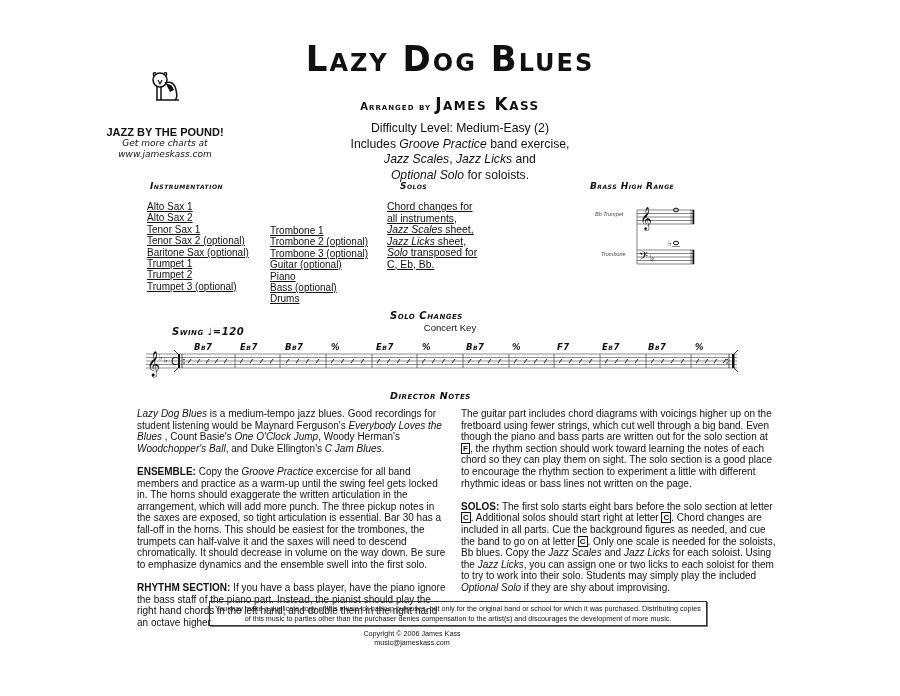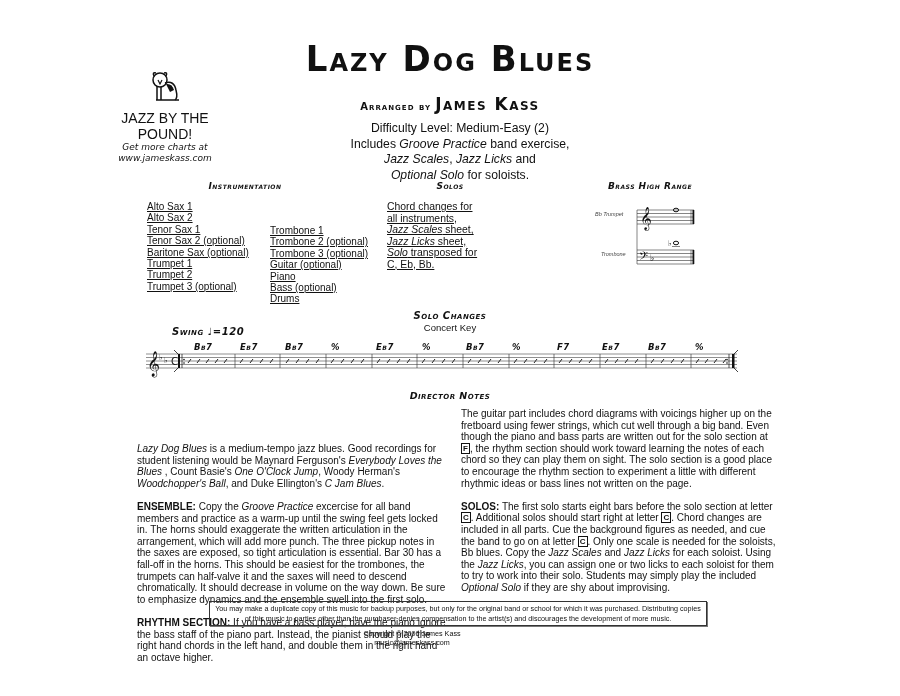--- a/index.html
+++ b/index.html
@@ -11,23 +11,23 @@
   .title { left: 0; width: 900px; top: 38px; text-align: center; font-size: 34px;
            font-family: "DejaVu Sans", sans-serif; font-weight: bold; font-variant: small-caps;
            letter-spacing: 2px; transform: scaleY(1.05); }
   .arranger { left: 0; width: 900px; top: 94px; text-align: center; font-size: 15px; }
   .arranger .by { font-size: 10px; font-weight: bold; font-family: "DejaVu Sans", sans-serif;
                   font-variant: small-caps; letter-spacing: 1px; }
   .arranger .name { font-size: 17px; font-weight: bold; font-family: "DejaVu Sans", sans-serif;
                     font-variant: small-caps; letter-spacing: 1.5px; }
   .desc { left: 330px; width: 260px; top: 121px; text-align: center; font-size: 12.2px; line-height: 15.5px; }
   .logo { left: 100px; top: 70px; width: 130px; text-align: center; }
-  .logo .t1 { font-size: 14px; font-weight: normal; margin-top: 2px; }
+  .logo .t1 { font-size: 11px; font-weight: bold; margin-top: 18px; }
   .logo .t2 { font-size: 9px; font-style: italic; font-family: "DejaVu Sans", sans-serif; line-height: 11px; }
-  .sec-h { font-size: 9px; text-align: center; }
+  .sec-h { font-size: 9px; text-align: left; }
   .small { font-size: 10px; line-height: 11.4px; text-decoration: underline; }
   .col { position: absolute; }
   .notes { font-size: 10px; line-height: 11.6px; }
   .notes p { margin: 0 0 11.6px 0; }
   .box-letter { display: inline-block; border: 1px solid #111; font-size: 8px; line-height: 9px;
                 padding: 0 1px; font-weight: bold; vertical-align: 1px; }
   .legal { left: 209px; top: 601px; width: 492px; border: 1px solid #333; box-shadow: 1px 1px 0 #777;
            font-size: 7.2px; line-height: 9.5px; text-align: center; padding: 2px 2px; }
   .copy { left: 0; width: 824px; top: 629px; text-align: center; font-size: 7.2px; line-height: 9px; }
   i { font-style: italic; }
@@ -197,21 +197,21 @@
   <div class="abs hand" style="left:326px;top:4px;font-size:8.5px;">Bb7</div>
   <div class="abs hand" style="left:372px;top:4px;font-size:8.5px;">%</div>
   <div class="abs hand" style="left:417px;top:4px;font-size:8.5px;">F7</div>
   <div class="abs hand" style="left:462px;top:4px;font-size:8.5px;">Eb7</div>
   <div class="abs hand" style="left:508px;top:4px;font-size:8.5px;">Bb7</div>
   <div class="abs hand" style="left:555px;top:4px;font-size:8.5px;">%</div>
 </div>
 
 <div class="abs hand sec-h" style="left:390px;width:120px;top:390px;font-size:9.5px;">Director Notes</div>
 
-<div class="abs notes" style="left:137px;top:408px;width:312px;margin-top:35px;">
+<div class="abs notes" style="left:137px;top:408px;width:312px;">
   <p>
     <i>Lazy Dog Blues</i><span> is a medium-tempo jazz blues.  Good recordings for student listening would be Maynard Ferguson's </span><i>Everybody Loves the Blues</i><span> , Count Basie's </span><i>One O'Clock Jump</i><span>, Woody Herman's </span><i>Woodchopper's Ball</i><span>, and Duke Ellington's </span><i>C Jam Blues</i><span>.</span>
   </p>
   <p>
     <b>ENSEMBLE:</b><span>  Copy the </span><i>Groove Practice</i><span> excercise for all band members and practice as a warm-up until the swing feel gets locked in.  The horns should exaggerate the written articulation in the arrangement, which will add more punch.  The three pickup notes in the saxes are exposed, so tight articulation is essential.  Bar 30 has a fall-off in the horns.  This should be easiest for the trombones, the trumpets can half-valve it and the saxes will need to descend chromatically.  It should decrease in volume on the way down.  Be sure to emphasize dynamics and the ensemble swell into the first solo.</span>
   </p>
   <p>
     <b>RHYTHM SECTION:</b><span>  If you have a bass player, have the piano ignore the bass staff of the piano part.  Instead, the pianist should play the right hand chords in the left hand, and double them in the right hand an octave higher.</span>
   </p>
 </div>

